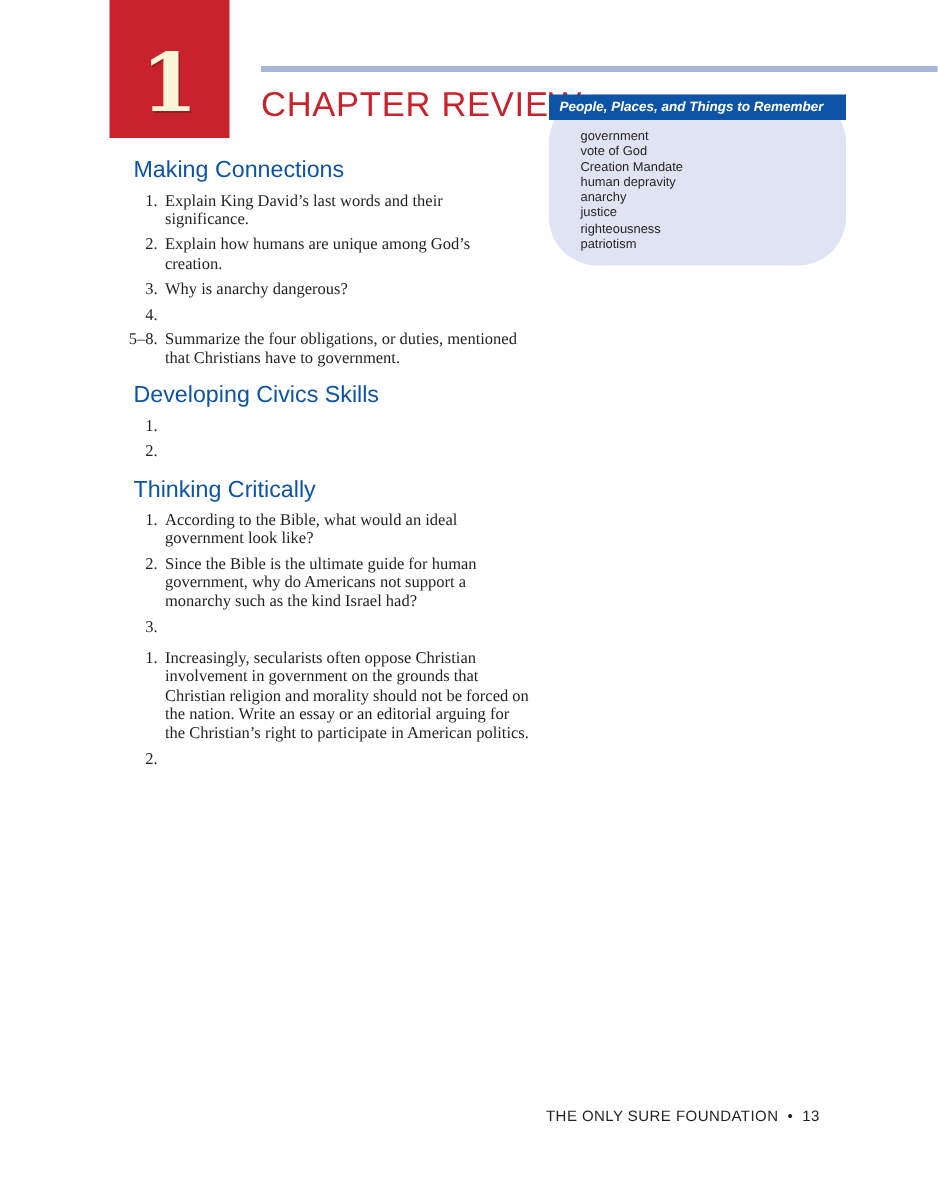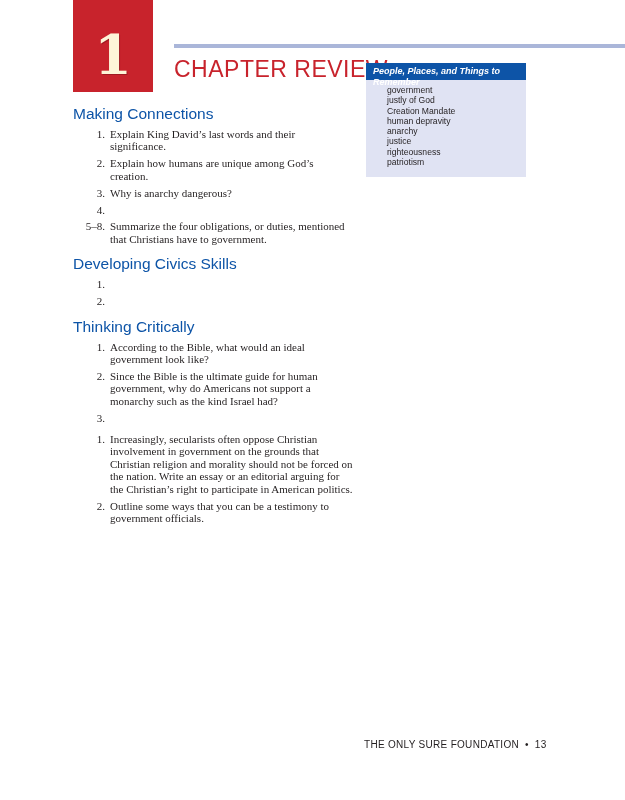--- a/index.html
+++ b/index.html
@@ -17,30 +17,30 @@
       text-shadow: 1px 1px 0 #a01a22;
     }
     .top-rule {
       position: absolute; left: 174px; top: 44px; width: 451px; height: 4px; background: #aab6d9;
     }
     .chapter-title {
       position: absolute; left: 174px; top: 58px; font-family: "Liberation Sans", sans-serif;
       font-size: 23px; color: #c8232c; letter-spacing: 0.5px; line-height: 1;
     }
     .sidebox {
-      position: absolute; left: 366px; top: 63px; width: 160px; height: 114px; background: #e0e3f3;
+      position: absolute; left: 366px; top: 63px; width: 198px; height: 114px; background: #e0e3f3; border-radius: 32px;
     }
     .sidebox-header {
       background: #0d54a7; color: #ffffff; font-family: "Liberation Sans", sans-serif;
       font-style: italic; font-weight: bold; font-size: 9px; padding: 3px 7px; height: 11px; line-height: 11px;
     }
     .sidebox-list { list-style: none; margin: 0; padding: 5px 21px; font-family: "Liberation Sans", sans-serif; font-size: 8.6px; line-height: 10.3px; color: #231f20; }
     .content { position: absolute; left: 73px; top: 104px; width: 280px; }
     .section-heading {
-      font-family: "Liberation Sans", sans-serif; color: #0d54a7; font-size: 15.5px; margin: 0 0 5px 0; line-height: 19px; font-weight: normal;
+      font-family: "Liberation Sans", sans-serif; color: #0d54a7; font-size: 15.5px; margin: 0 0 5px 16px; line-height: 19px; font-weight: normal;
     }
     .section { margin-bottom: 9px; }
     ol.q { list-style: none; margin: 0; padding: 0; }
     ol.q li { display: flex; font-size: 11px; line-height: 12.4px; margin-bottom: 4.5px; }
     .qnum { width: 37px; flex: 0 0 37px; text-align: right; padding-right: 5px; box-sizing: border-box; }
     .qtext { flex: 1; }
     .footer {
       position: absolute; left: 364px; top: 739px; font-family: "Liberation Sans", sans-serif;
       font-size: 10px; color: #231f20; letter-spacing: 0.3px;
     }
@@ -52,21 +52,21 @@
 <div class="chapter-box">
   <span class="chapter-num">1</span>
 </div>
 <div class="top-rule"></div>
 <div class="chapter-title">CHAPTER REVIEW</div>
 
 <div class="sidebox">
   <div class="sidebox-header">People, Places, and Things to Remember</div>
   <ul class="sidebox-list">
     <li>government</li>
-    <li>justly of God</li>
+    <li>vote of God</li>
     <li>Creation Mandate</li>
     <li>human depravity</li>
     <li>anarchy</li>
     <li>justice</li>
     <li>righteousness</li>
     <li>patriotism</li>
   </ul>
 </div>
 
 <div class="content">
@@ -125,21 +125,20 @@
   </div>
 
   <div class="section">
     <ol class="q">
       <li>
           <span class="qnum">1.</span>
           <span class="qtext">Increasingly, secularists often oppose Christian involvement in government on the grounds that Christian religion and morality should not be forced on the nation. Write an essay or an editorial arguing for the Christian’s right to participate in American politics.</span>
         </li>
       <li>
           <span class="qnum">2.</span>
-          <span class="qtext">Outline some ways that you can be a testimony to government officials.</span>
         </li>
     </ol>
   </div>
 </div>
 
 <div class="footer">
   <span>THE ONLY SURE FOUNDATION</span><span class="bullet">•</span><span>13</span>
 </div>
 
 </body></html>

